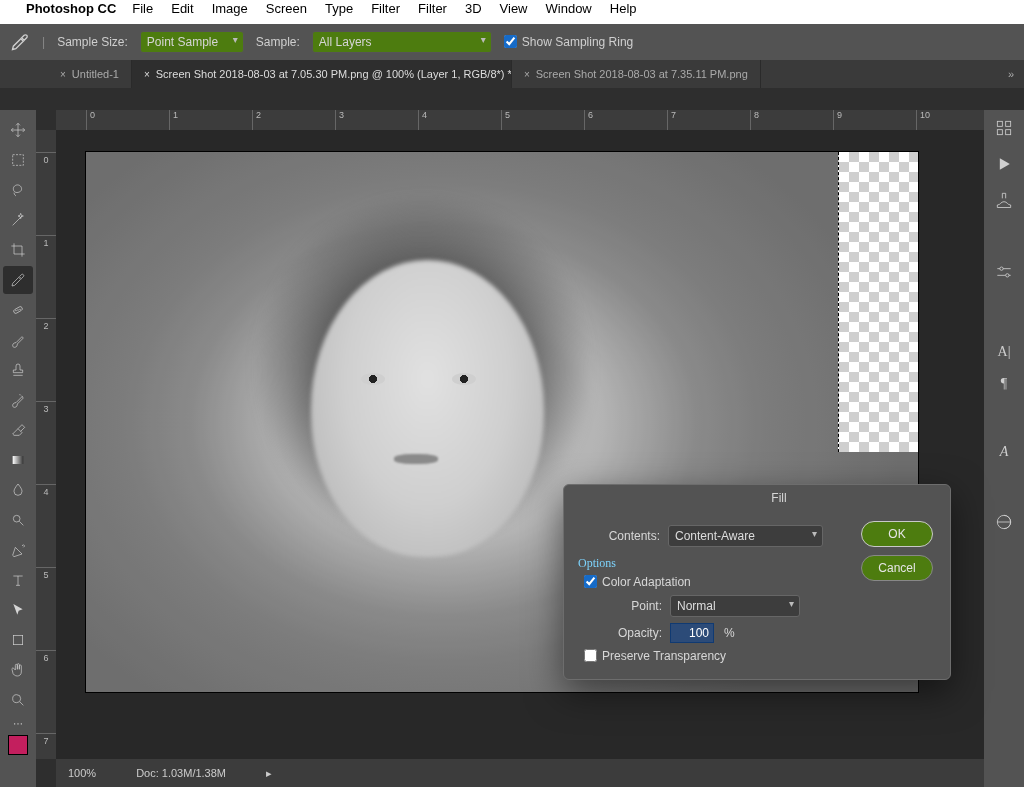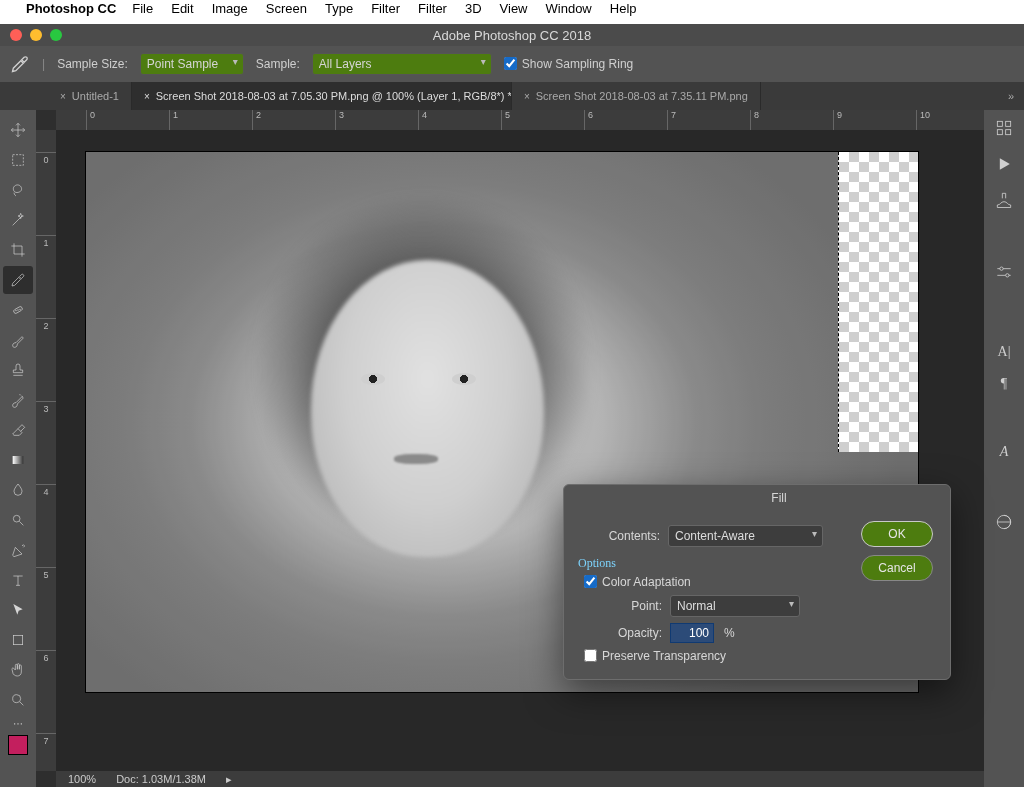--- a/index.html
+++ b/index.html
@@ -77,21 +77,21 @@
     background-size:20px 20px;
     background-position:0 0,0 10px,10px -10px,-10px 0;
     background-color:#fff;
   }
   
   .rightstrip{ width:40px; background:#535353; display:flex; flex-direction:column; align-items:center; gap:16px; padding-top:8px; color:#cfcfcf;}
   .rightstrip .ric{width:20px;height:20px;}
   .rightstrip .lab{font-size:14px;font-family:serif;}
 
   
-  .status{height:16px;background:#3c3c3c;margin-left:20px;display:flex;align-items:center;font-size:11px;color:#ccc;padding:0 12px;gap:20px;}
+  .status{height:28px;background:#3c3c3c;margin-left:20px;display:flex;align-items:center;font-size:11px;color:#ccc;padding:0 12px;gap:40px;}
 
   
   .dialog{position:absolute; left:563px; top:484px; width:388px; background:#535353; border:1px solid #6d6d6d; border-radius:6px; box-shadow:0 12px 36px rgba(0,0,0,.5); font-size:12px; color:#d7d7d7;}
   .dlg-title{height:26px;display:flex;align-items:center;justify-content:center;font-size:12px;background:#535353;border-top-left-radius:6px;border-top-right-radius:6px;margin-left:44px;}
   .dlg-body{display:flex; padding:8px 12px 16px 4px;}
   .dlg-left{flex:1;}
   .dlg-right{width:82px;display:flex;flex-direction:column;gap:8px;align-items:center;padding-top:2px;}
   .dbtn{width:72px;height:26px;border-radius:13px;background:#4d7c0f;border:1px solid #888;color:#e5e5e5;display:flex;align-items:center;justify-content:center;font-size:12px;cursor:pointer;}
   .dbtn.primary{border:1.5px solid #c9c9c9;}
   .row{display:flex;align-items:center;margin:6px 0;}
@@ -115,29 +115,20 @@
   <span class="menu">Filter</span>
   <span class="menu">Filter</span>
   <span class="menu">3D</span>
   <span class="menu">View</span>
   <span class="menu">Window</span>
   <span class="menu">Help</span>
 </div>
 
 <div class="window">
 
-  <div class="titlebar">
-    <div class="traffic">
-      <div class="dot red"></div>
-      <div class="dot yel"></div>
-      <div class="dot grn"></div>
-    </div>
-    <div class="title">Adobe Photoshop CC 2018</div>
-    <div style="width:90px"></div>
-  </div>
 
   <div class="optbar">
     <span class="tool-ic">
       <svg viewBox="0 0 24 24" fill="none" stroke="currentColor" stroke-width="1.6">
           <path d="M3 21l4-1 9-9-3-3-9 9-1 4z"></path>
           <path d="M14 7l3 3 3-3a2.1 2.1 0 10-3-3l-3 3z"></path>
         </svg>
     </span>
     <span style="color:#888">|</span>
     <span class="lbl">Sample Size:</span>

